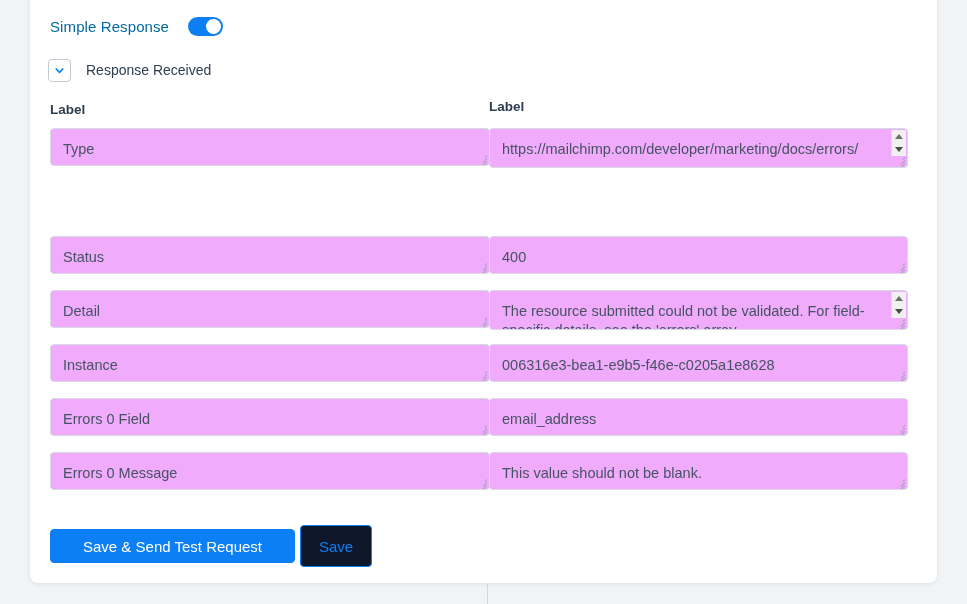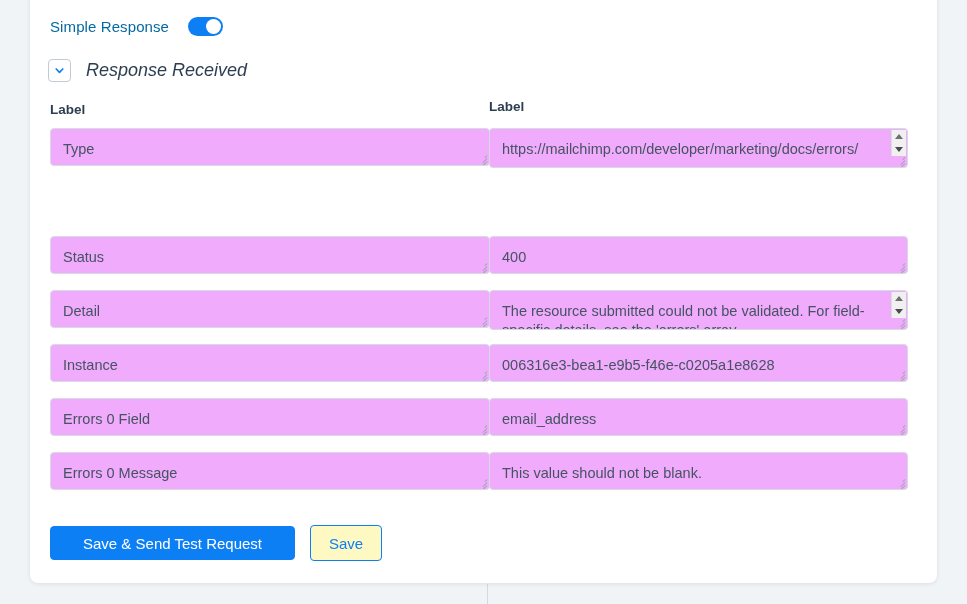--- a/index.html
+++ b/index.html
@@ -102,24 +102,23 @@
     background: #ffffff;
     display: flex;
     align-items: center;
     justify-content: center;
     cursor: pointer;
     flex: none;
   }
   .chev-btn svg { display: block; }
   .collapse-label {
     margin-left: 15px;
-    font-size: 18px;
+    font-size: 14px;
     color: #2c3e50;
     white-space: nowrap;
-    font-style: italic;
   }
 
   
   .col-head {
     position: absolute;
     font-size: 13.5px;
     font-weight: bold;
     color: #2c3e50;
   }
   .col-head.label-head { left: 20px; top: 112px; }
@@ -236,26 +235,26 @@
     white-space: nowrap;
   }
   .btn.primary {
     background: #0d7ff5;
     border: 1px solid #0d7ff5;
     color: #ffffff;
     height: 34px;
     padding: 0 32px;
   }
   .btn.secondary {
-    background: #fef9c3;
+    background: #0f172a;
     border: 1px solid #0d7ff5;
     color: #0d7ff5;
-    height: 36px;
+    height: 42px;
     padding: 0 18px;
-    margin-left: 15px;
+    margin-left: 5px;
   }
 </style>
 </head>
 <body>
 
 <div id="root">
 
   <div class="bg-divider"></div>
 
   <div class="card">

